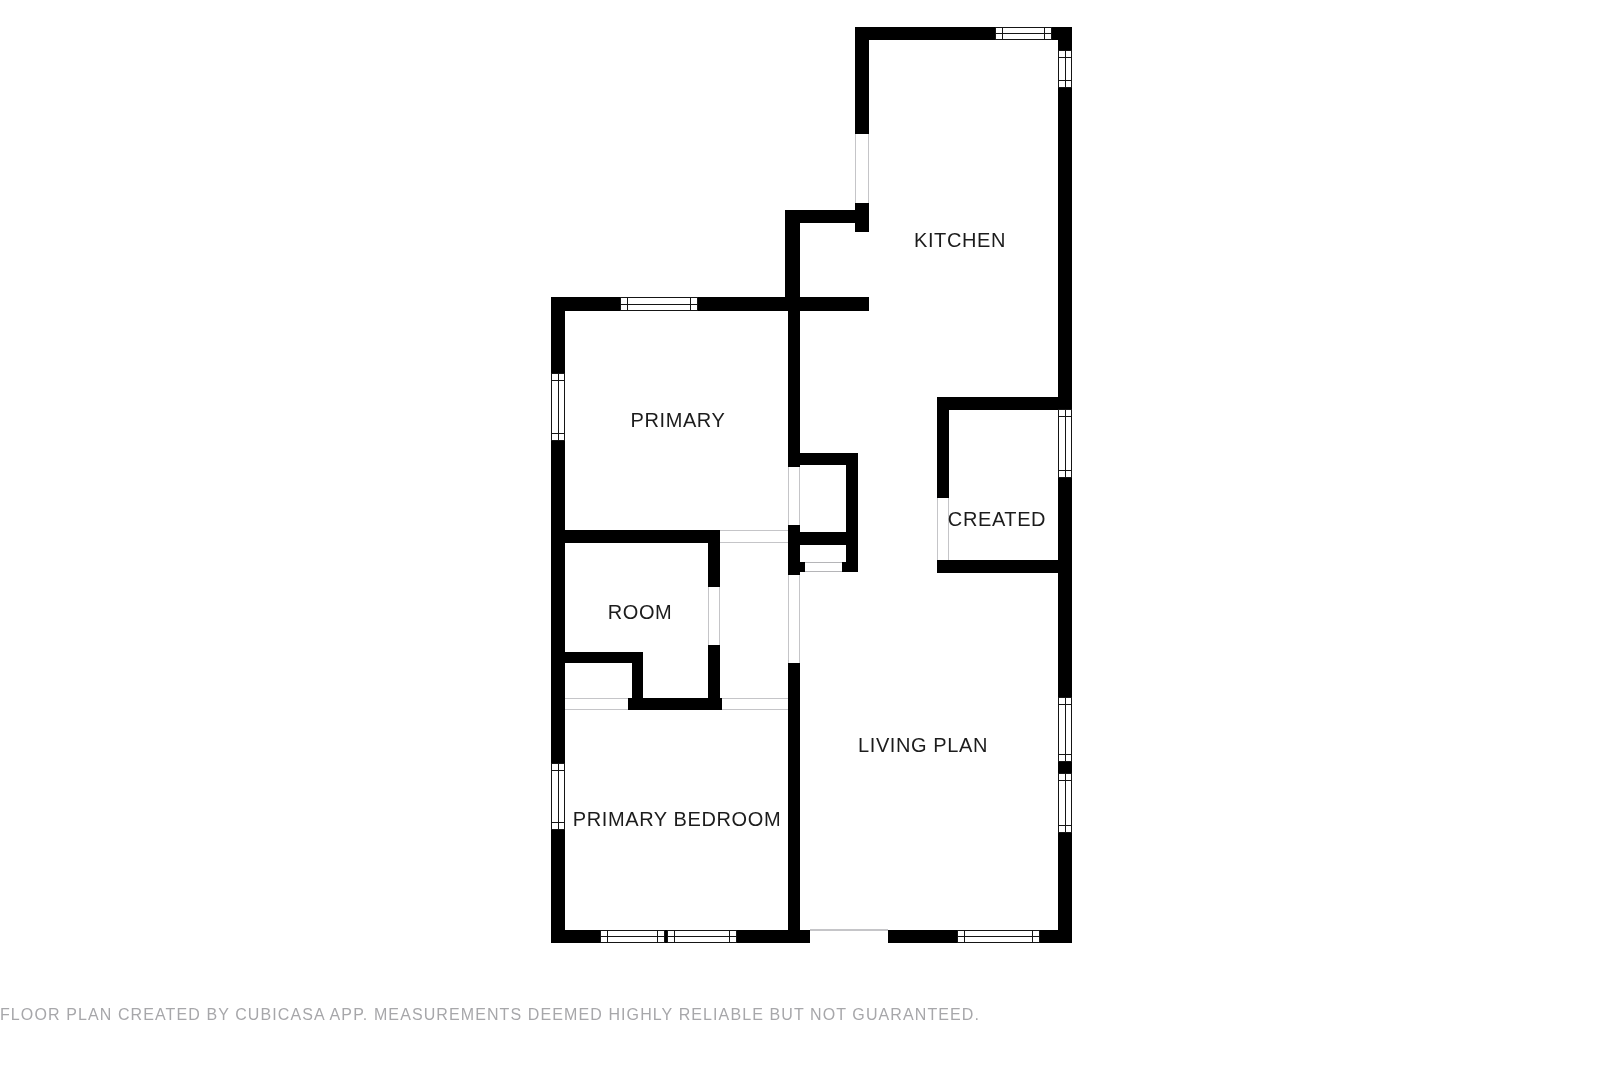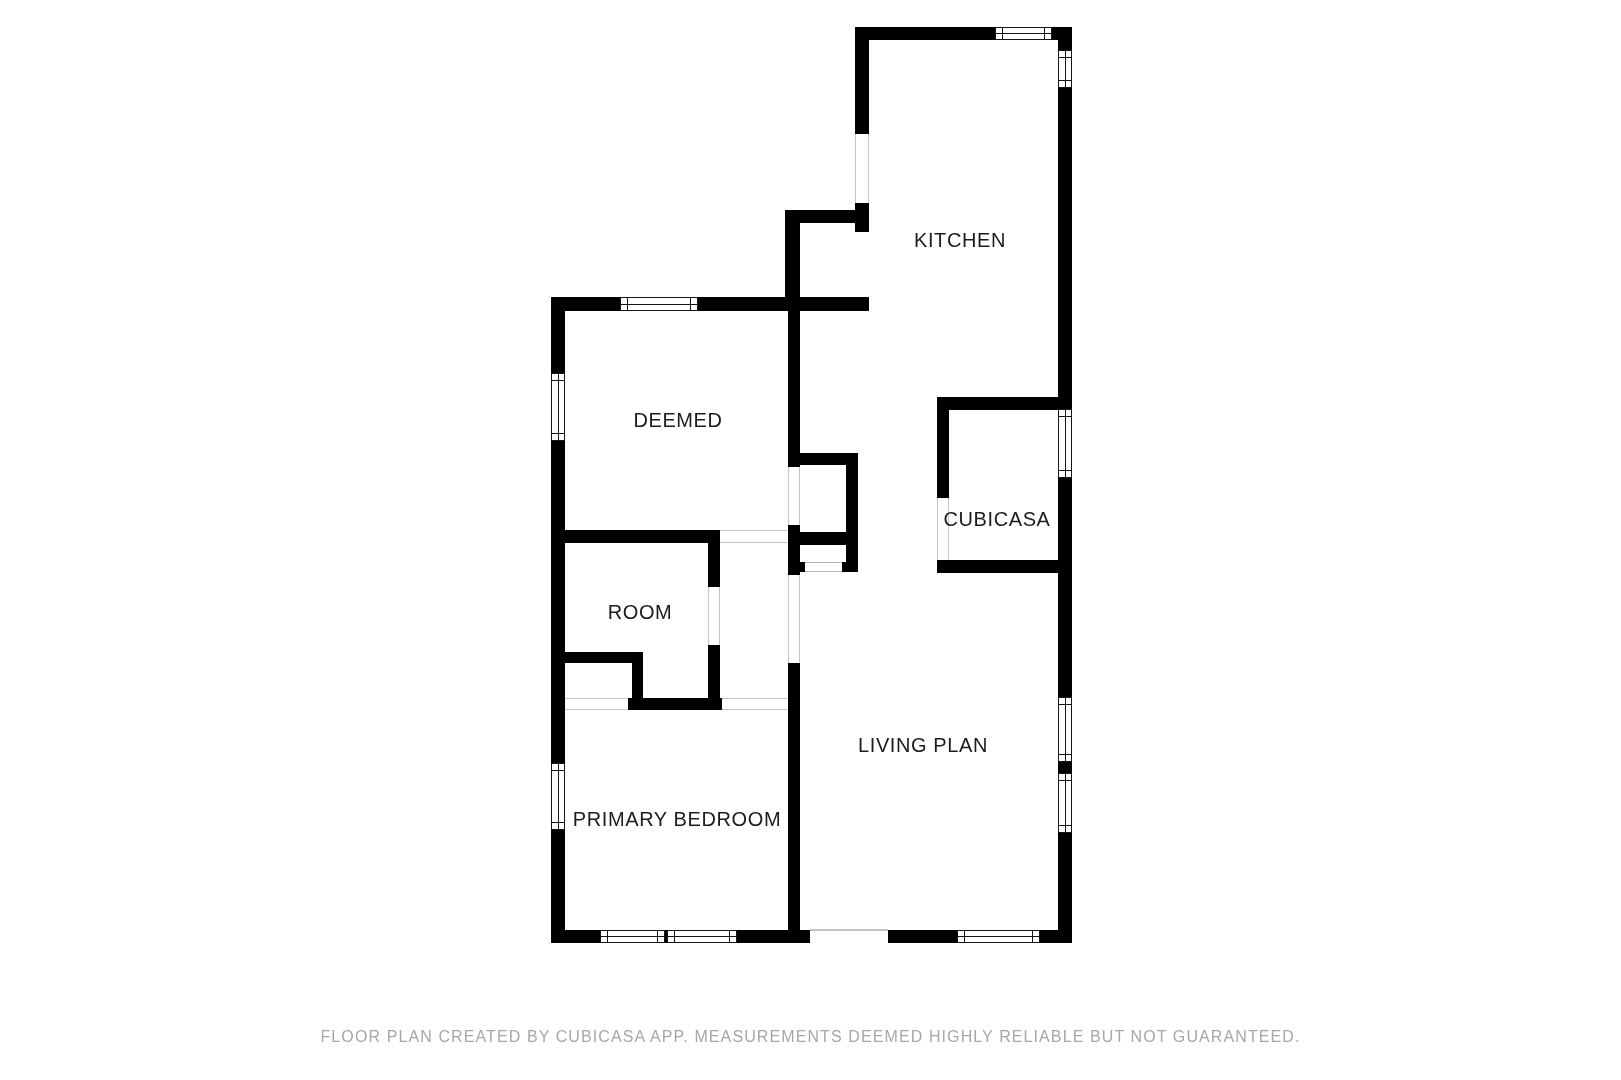--- a/index.html
+++ b/index.html
@@ -10,32 +10,32 @@
   .wall.over{z-index:4;}
   .door{position:absolute;background:#ffffff;box-sizing:border-box;z-index:2;}
   .door.h{border-top:1.5px solid #c5c5c8;border-bottom:1.5px solid #c5c5c8;}
   .door.v{border-left:1.5px solid #c5c5c8;border-right:1.5px solid #c5c5c8;}
   .door.box{border:1.5px solid #b5b5b8;}
   .door.top{border-top:2px solid #c5c5c8;}
   .window{position:absolute;background:#ffffff;border:1.5px solid #151515;box-sizing:border-box;z-index:3;}
   .window i{position:absolute;background:#151515;display:block;}
   .room-label{position:absolute;transform:translate(-50%,-50%);font-size:20px;letter-spacing:.6px;
               color:#1c1c1c;white-space:nowrap;z-index:5;}
-  .footer{position:absolute;left:0;top:1028px;width:100%;text-align:center;
+  .footer{position:absolute;left:0;top:1006px;width:100%;text-align:left;
           font-size:16px;letter-spacing:1.1px;color:#a7a7aa;z-index:5;}
 </style>
 </head>
 <body>
 
 <div class="screen">
   <div class="plan" id="plan">
 
     <div class="room-label" style="left:960px;top:240px">KITCHEN</div>
-    <div class="room-label" style="left:678px;top:420px">DEEMED</div>
-    <div class="room-label" style="left:997px;top:519px">CUBICASA</div>
+    <div class="room-label" style="left:678px;top:420px">PRIMARY</div>
+    <div class="room-label" style="left:997px;top:519px">CREATED</div>
     <div class="room-label" style="left:640px;top:612px">ROOM</div>
     <div class="room-label" style="left:923px;top:745px">LIVING PLAN</div>
     <div class="room-label" style="left:677px;top:819px">PRIMARY BEDROOM</div>
   <div class="wall" style="left: 855px; top: 27px; width: 217px; height: 13px;"></div>
       <div class="wall" style="left: 1058px; top: 27px; width: 14px; height: 916px;"></div>
       <div class="wall" style="left: 855px; top: 27px; width: 14px; height: 205px;"></div>
       <div class="wall" style="left: 785px; top: 210px; width: 84px; height: 13px;"></div>
       <div class="wall" style="left: 785px; top: 210px; width: 15px; height: 101px;"></div>
       <div class="wall" style="left: 551px; top: 297px; width: 318px; height: 14px;"></div>
       <div class="wall" style="left: 551px; top: 297px; width: 14px; height: 646px;"></div>

